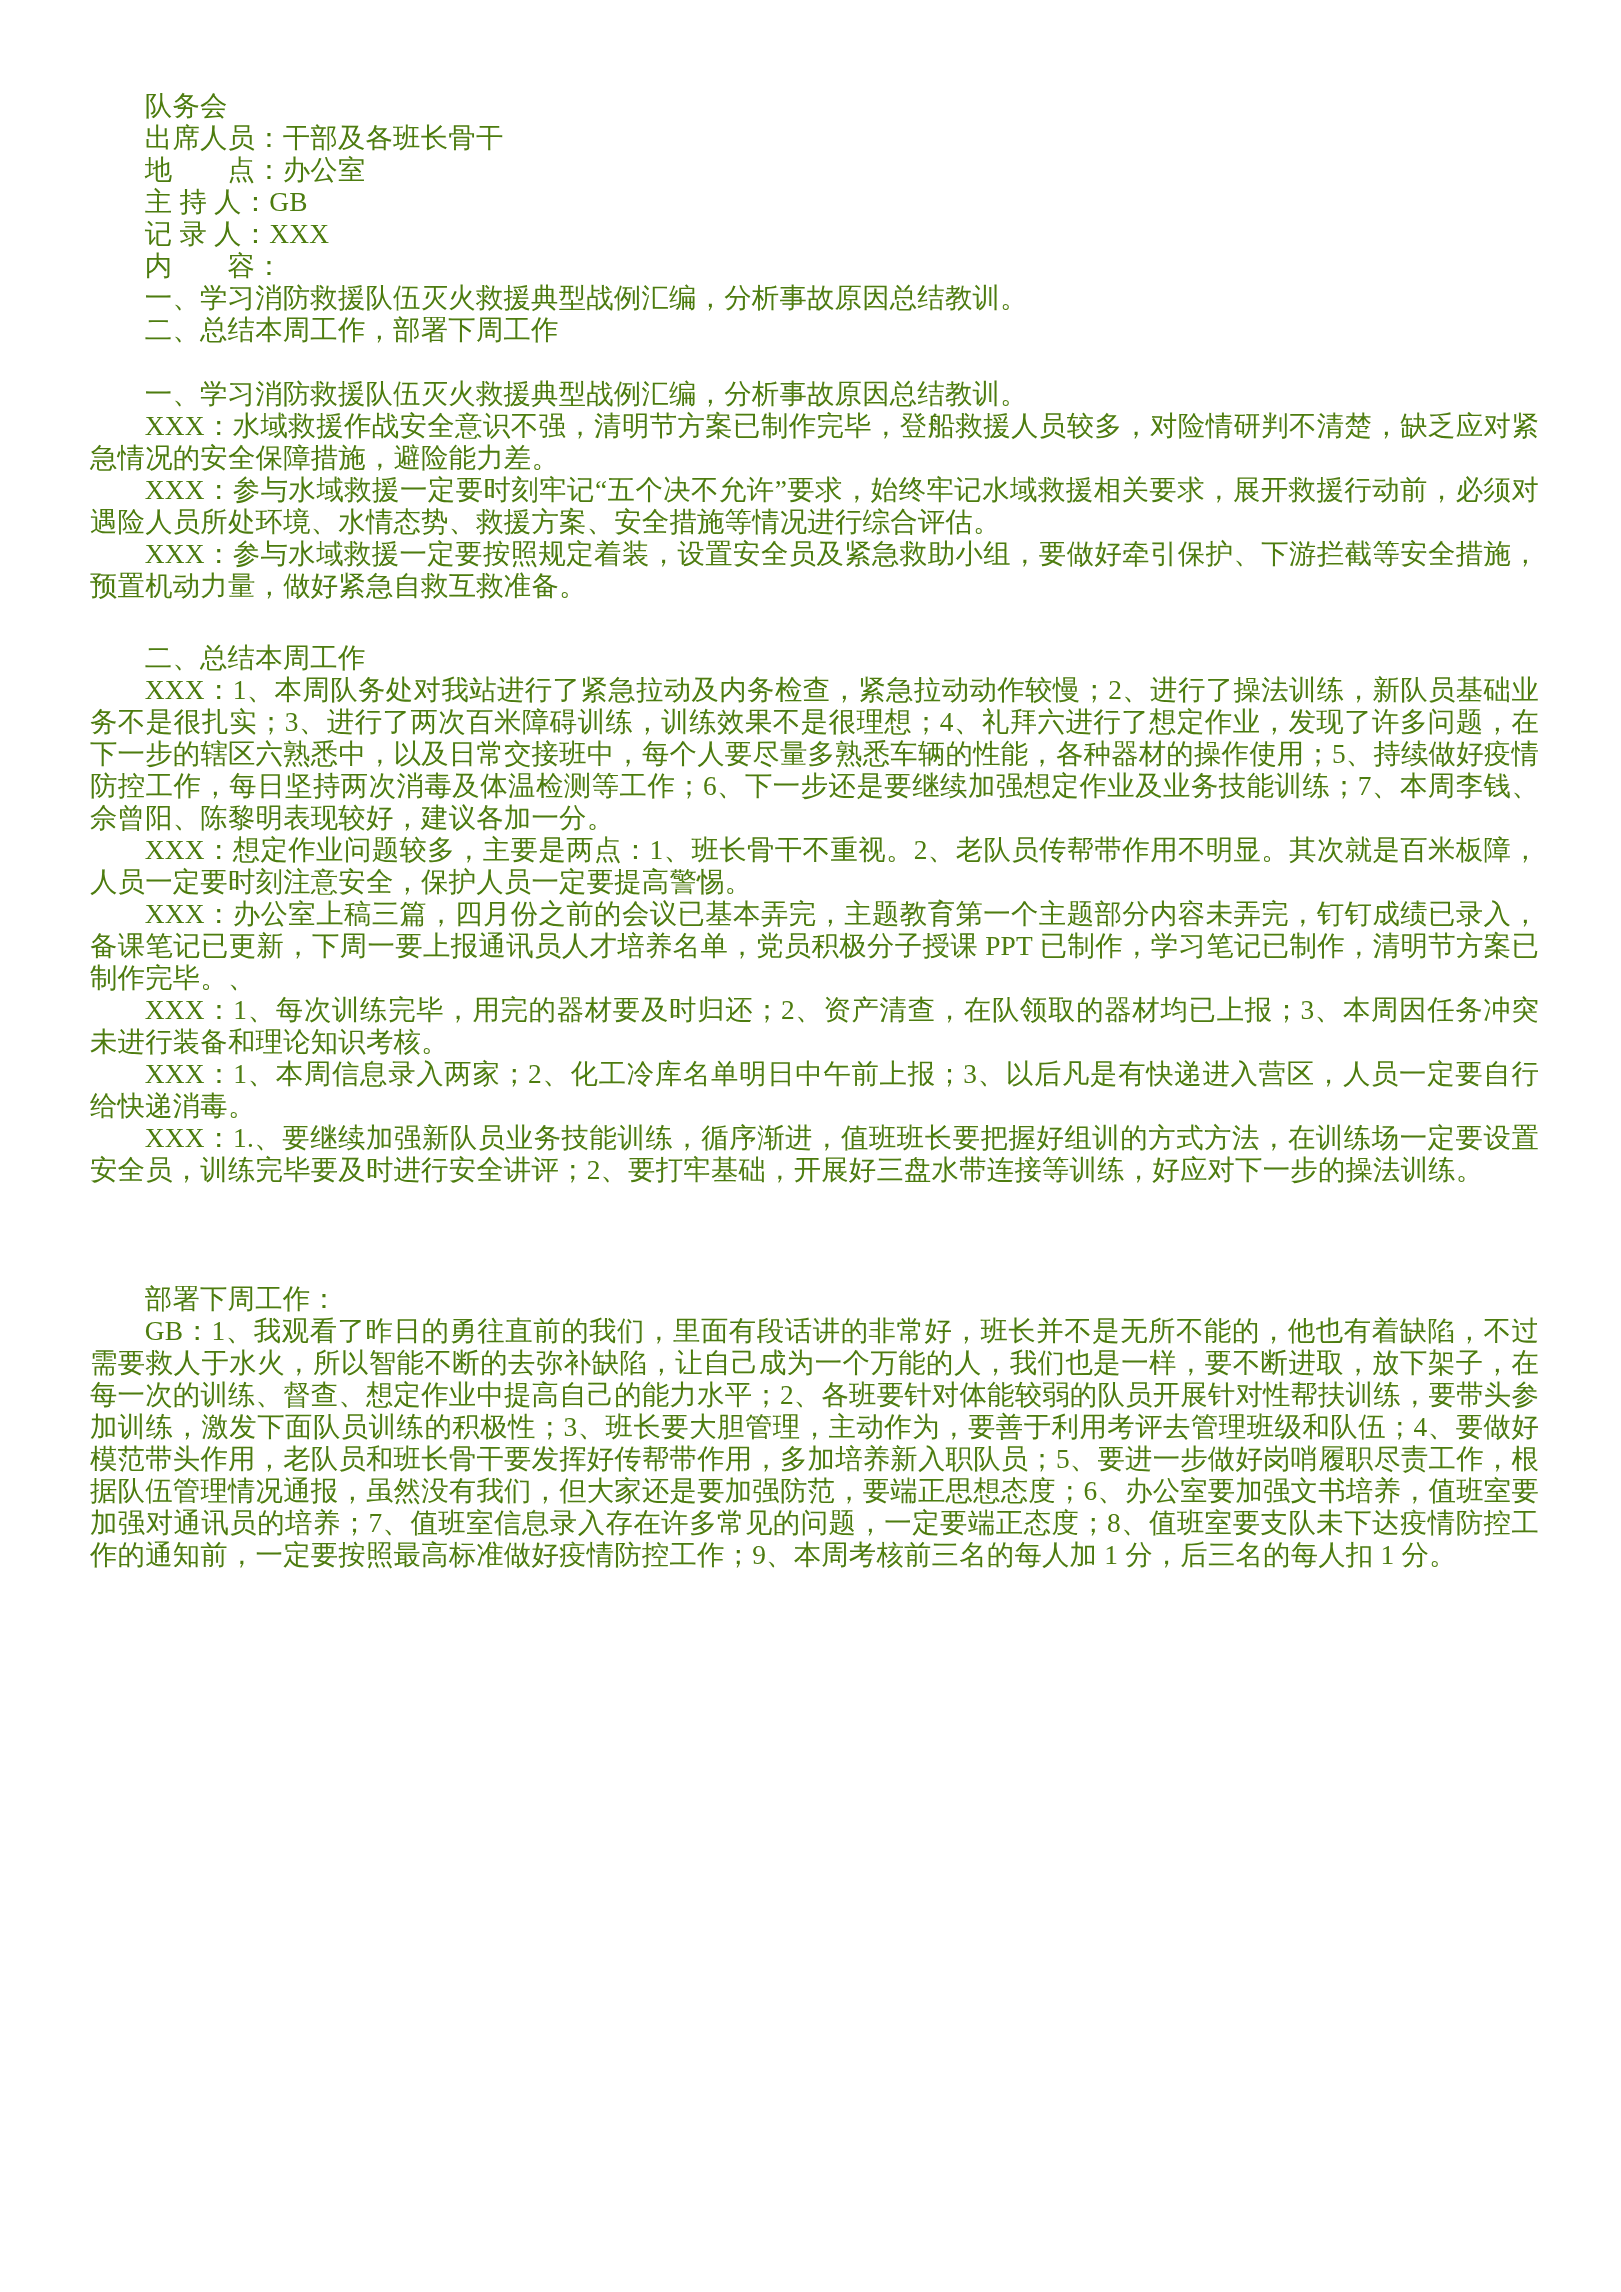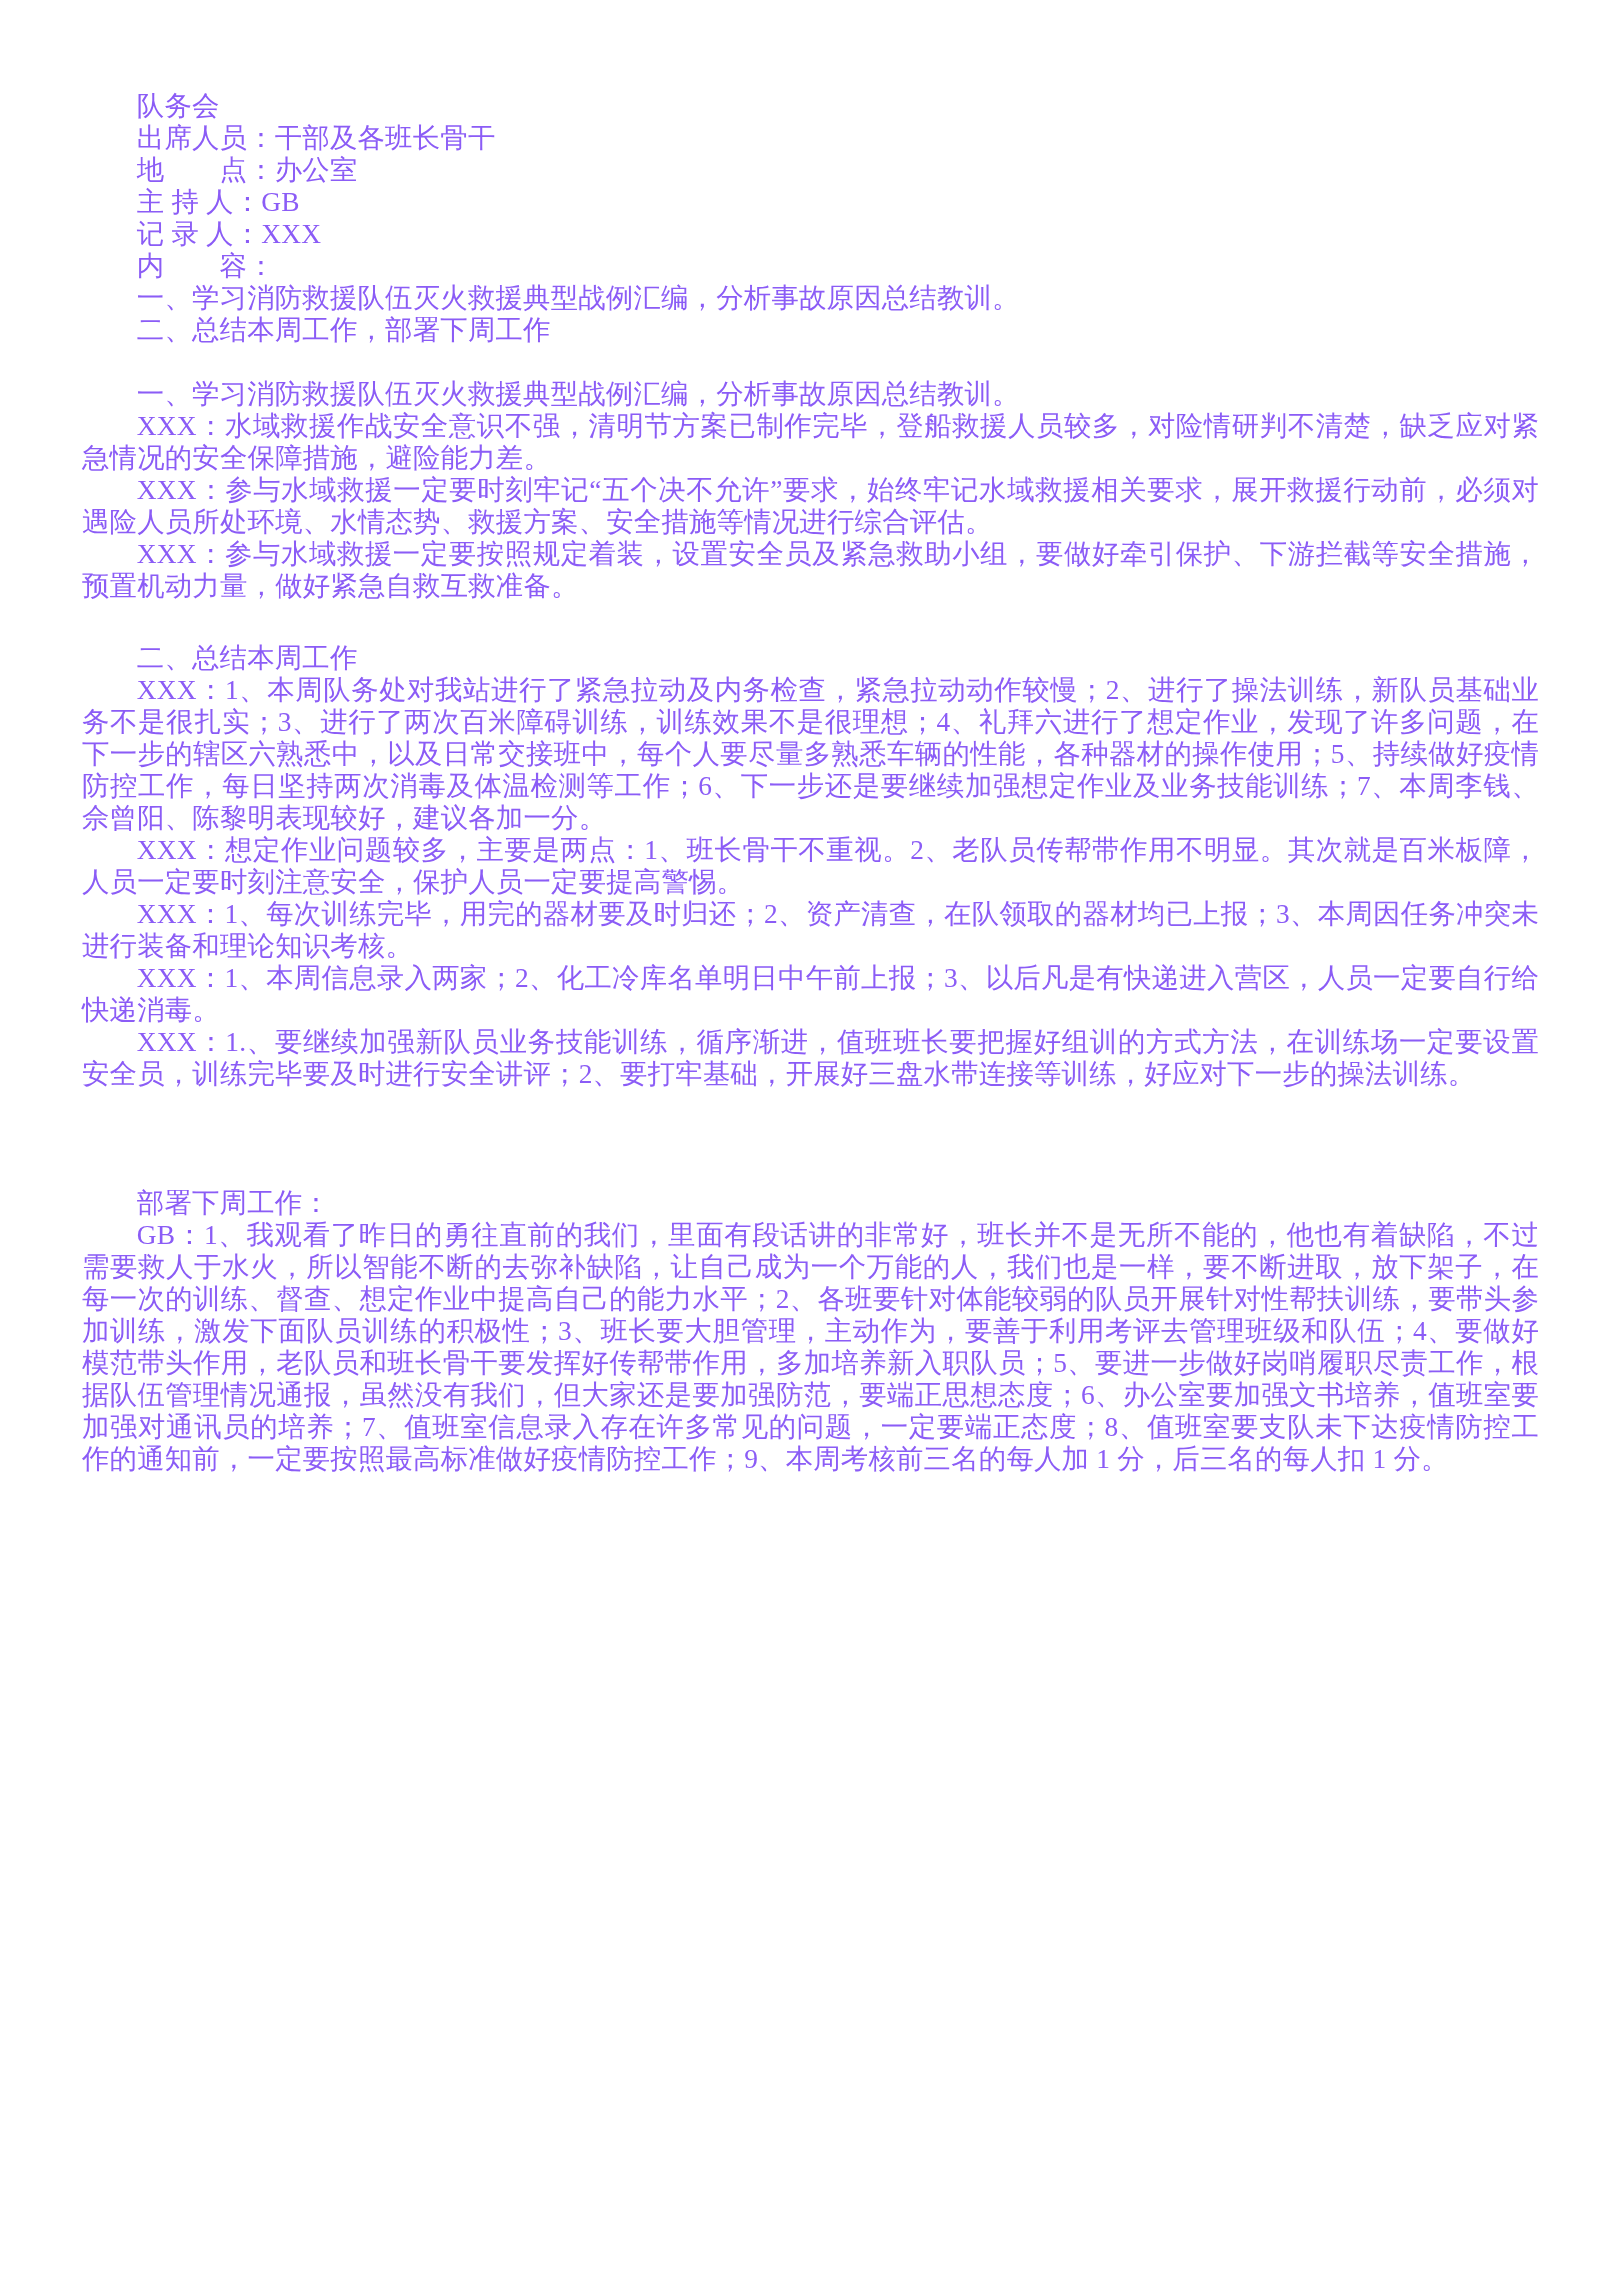--- a/index.html
+++ b/index.html
@@ -30,37 +30,38 @@
     margin: 0;
     text-indent: 2em;
     text-align: justify;
     word-break: break-all;
     letter-spacing: 0.2px;
   }
 </style>
 </head>
 <body>
 
-<div class="page" style="background: rgb(255, 255, 255); color: #8b5cf6;">
+<div class="page" style="background: rgb(255, 255, 255); color: #4d7c0f; padding-left: 8px;">
   <div class="doc-body">
       <p class="para">队务会</p>
       <p class="para">出席人员：干部及各班长骨干</p>
       <p class="para">地　　点：办公室</p>
       <p class="para">主 持 人：GB</p>
       <p class="para">记 录 人：XXX</p>
       <p class="para">内　　容：</p>
       <p class="para">一、学习消防救援队伍灭火救援典型战例汇编，分析事故原因总结教训。</p>
       <p class="para">二、总结本周工作，部署下周工作</p>
       <p class="para" style="margin-top: 32px;">一、学习消防救援队伍灭火救援典型战例汇编，分析事故原因总结教训。</p>
       <p class="para">XXX：水域救援作战安全意识不强，清明节方案已制作完毕，登船救援人员较多，对险情研判不清楚，缺乏应对紧急情况的安全保障措施，避险能力差。</p>
       <p class="para">XXX：参与水域救援一定要时刻牢记“五个决不允许”要求，始终牢记水域救援相关要求，展开救援行动前，必须对遇险人员所处环境、水情态势、救援方案、安全措施等情况进行综合评估。</p>
       <p class="para">XXX：参与水域救援一定要按照规定着装，设置安全员及紧急救助小组，要做好牵引保护、下游拦截等安全措施，预置机动力量，做好紧急自救互救准备。</p>
       <p class="para" style="margin-top: 40px;">二、总结本周工作</p>
       <p class="para">XXX：1、本周队务处对我站进行了紧急拉动及内务检查，紧急拉动动作较慢；2、进行了操法训练，新队员基础业务不是很扎实；3、进行了两次百米障碍训练，训练效果不是很理想；4、礼拜六进行了想定作业，发现了许多问题，在下一步的辖区六熟悉中，以及日常交接班中，每个人要尽量多熟悉车辆的性能，各种器材的操作使用；5、持续做好疫情防控工作，每日坚持两次消毒及体温检测等工作；6、下一步还是要继续加强想定作业及业务技能训练；7、本周李钱、佘曾阳、陈黎明表现较好，建议各加一分。</p>
       <p class="para">XXX：想定作业问题较多，主要是两点：1、班长骨干不重视。2、老队员传帮带作用不明显。其次就是百米板障，人员一定要时刻注意安全，保护人员一定要提高警惕。</p>
+      <p class="para">XXX：办公室上稿三篇，四月份之前的会议已基本弄完，主题教育第一个主题部分内容未弄完，钉钉成绩已录入，备课笔记已更新，下周一要上报通讯员人才培养名单，党员积极分子授课 PPT 已制作，学习笔记已制作，清明节方案已制作完毕。、</p>
       <p class="para">XXX：1、每次训练完毕，用完的器材要及时归还；2、资产清查，在队领取的器材均已上报；3、本周因任务冲突未进行装备和理论知识考核。</p>
       <p class="para">XXX：1、本周信息录入两家；2、化工冷库名单明日中午前上报；3、以后凡是有快递进入营区，人员一定要自行给快递消毒。</p>
       <p class="para">XXX：1.、要继续加强新队员业务技能训练，循序渐进，值班班长要把握好组训的方式方法，在训练场一定要设置安全员，训练完毕要及时进行安全讲评；2、要打牢基础，开展好三盘水带连接等训练，好应对下一步的操法训练。</p>
       <p class="para" style="margin-top: 97px;">部署下周工作：</p>
       <p class="para">GB：1、我观看了昨日的勇往直前的我们，里面有段话讲的非常好，班长并不是无所不能的，他也有着缺陷，不过需要救人于水火，所以智能不断的去弥补缺陷，让自己成为一个万能的人，我们也是一样，要不断进取，放下架子，在每一次的训练、督查、想定作业中提高自己的能力水平；2、各班要针对体能较弱的队员开展针对性帮扶训练，要带头参加训练，激发下面队员训练的积极性；3、班长要大胆管理，主动作为，要善于利用考评去管理班级和队伍；4、要做好模范带头作用，老队员和班长骨干要发挥好传帮带作用，多加培养新入职队员；5、要进一步做好岗哨履职尽责工作，根据队伍管理情况通报，虽然没有我们，但大家还是要加强防范，要端正思想态度；6、办公室要加强文书培养，值班室要加强对通讯员的培养；7、值班室信息录入存在许多常见的问题，一定要端正态度；8、值班室要支队未下达疫情防控工作的通知前，一定要按照最高标准做好疫情防控工作；9、本周考核前三名的每人加 1 分，后三名的每人扣 1 分。</p>
     </div>
 </div>
 
 
 </body></html>

